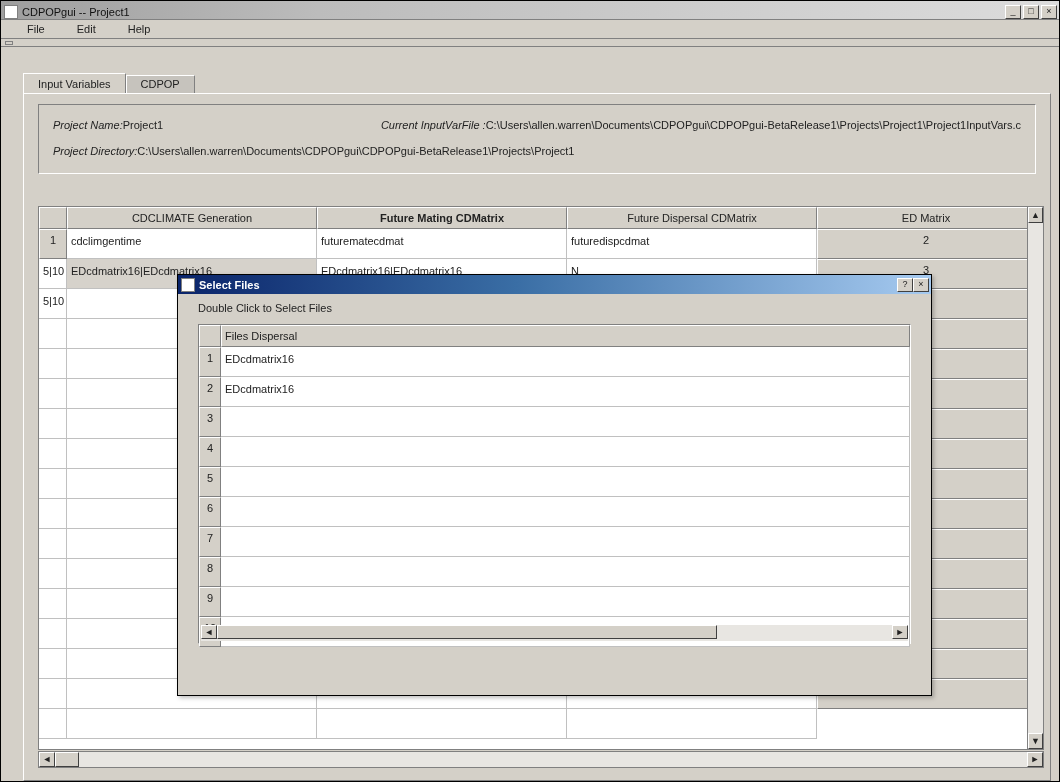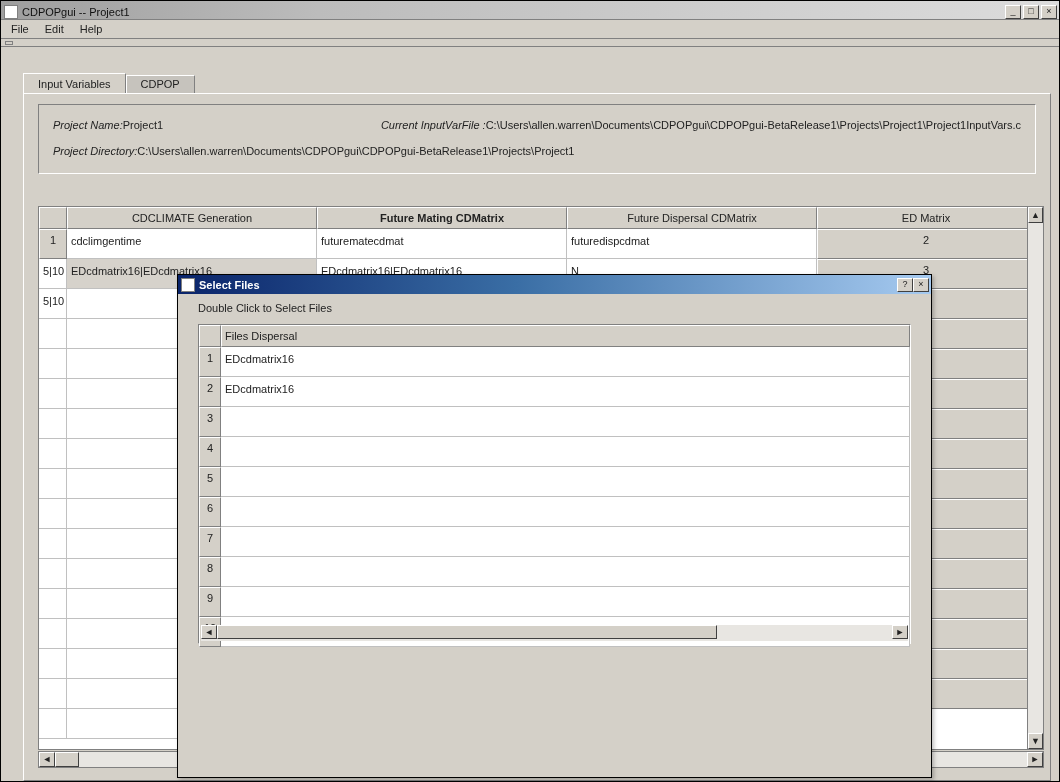--- a/index.html
+++ b/index.html
@@ -36,21 +36,21 @@
   width: 16px; height: 14px;
   background: #d4d0c8;
   border: 1px solid #fff;
   border-right-color:#404040; border-bottom-color:#404040;
   font-size: 9px; line-height: 11px; text-align: center;
   font-family: Arial, sans-serif;
   cursor: default;
 }
 .menubar {
   height: 19px; display:flex; align-items:center;
-  padding: 0 4px; gap: 4px;
+  padding: 0 20px; gap: 20px;
   border-bottom: 1px solid #808080;
   text-align: center;
 }
 .menubar .menu-item { padding: 1px 6px; cursor: default; }
 .grip { height: 8px; border-bottom: 1px solid #808080; padding:2px 4px;}
 .grip .mark { width:8px; height:4px; border:1px solid #808080; background:#d4d0c8;}
 .client {
   position:absolute; left:2px; right:2px; top: 48px; bottom:2px;
   background:#d4d0c8;
 }
@@ -144,21 +144,21 @@
 .hscroll .track { flex:1;}
 .vscroll {
   position:absolute; right:6px; top:112px; bottom:30px; width:17px;
   background:#e8e6e2; border:1px solid #808080;
   display:flex; flex-direction:column;
 }
 .vscroll .arrow { height:16px; width:15px; line-height:14px;}
 .vscroll .track{flex:1;}
 
 .modal {
-  position:absolute; left:176px; top:273px; width:755px; height:504px;
+  position:absolute; left:176px; top:273px; width:755px; height:422px;
   border:1px solid #000;
   background:#d4d0c8;
   box-shadow: 2px 2px 4px rgba(0,0,0,0.25);
 }
 .modal .m-title {
   height:19px; background: linear-gradient(to right,#0a246a,#3a6ea5 45%,#a6caf0);
   display:flex; align-items:center; padding:0 2px 0 3px;
 }
 .modal .m-title .m-icon{ width:14px;height:14px;background:#fff;border:1px solid #808080;margin-right:4px;}
 .modal .m-title .m-text{flex:1;color:#fff;font-weight:bold;font-size:11px;}

